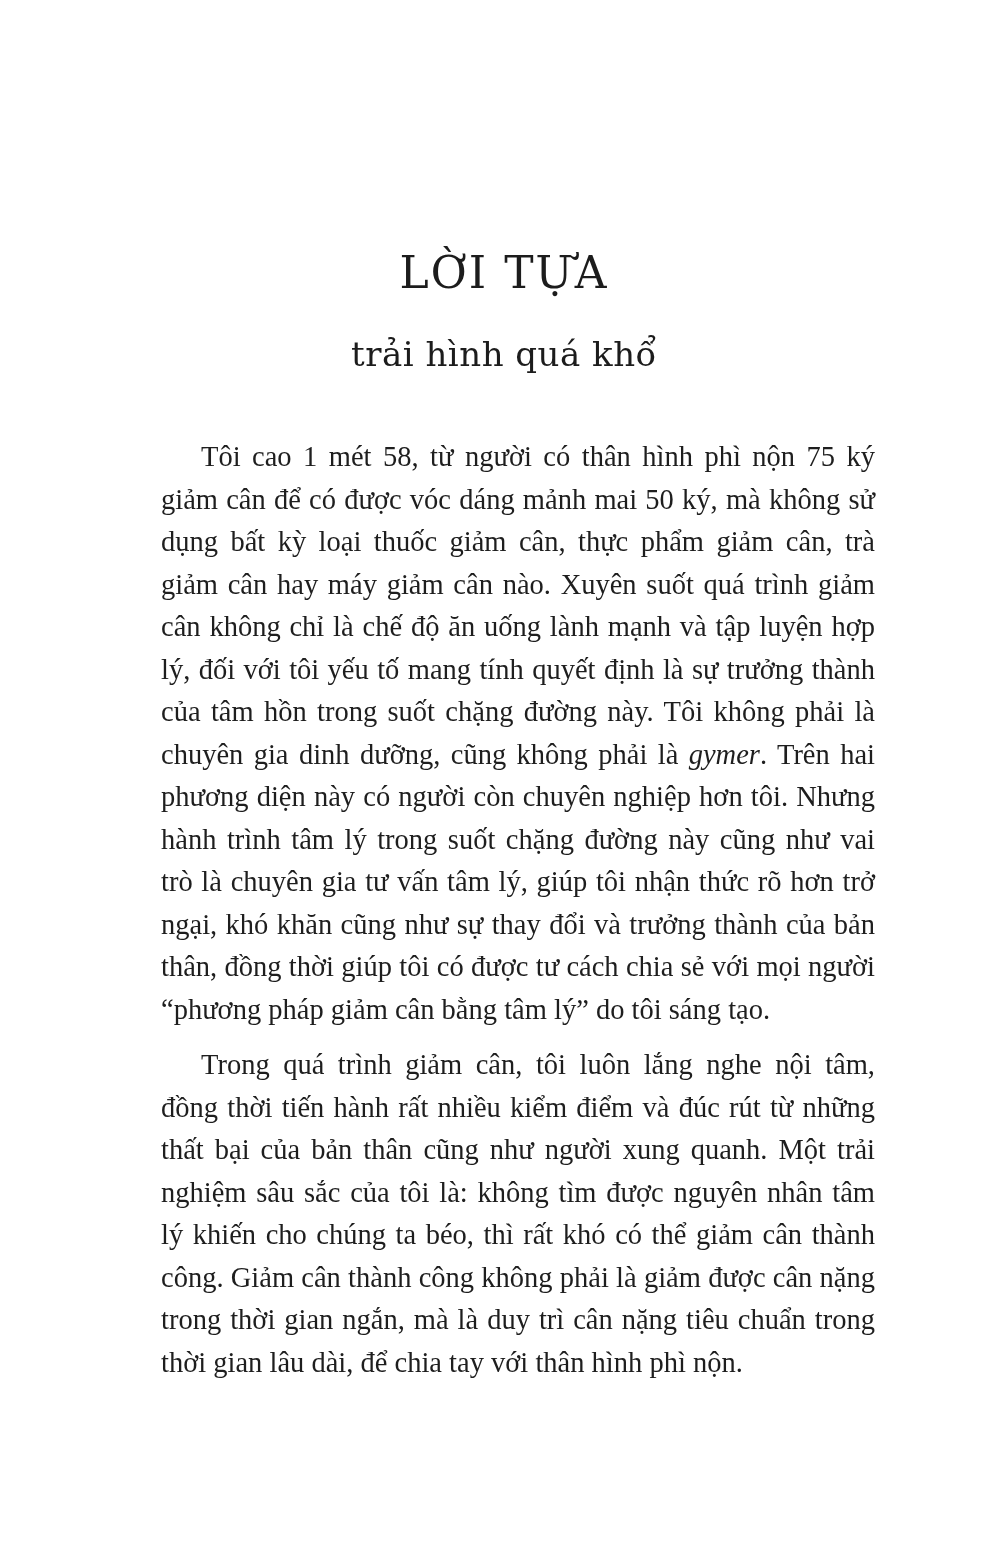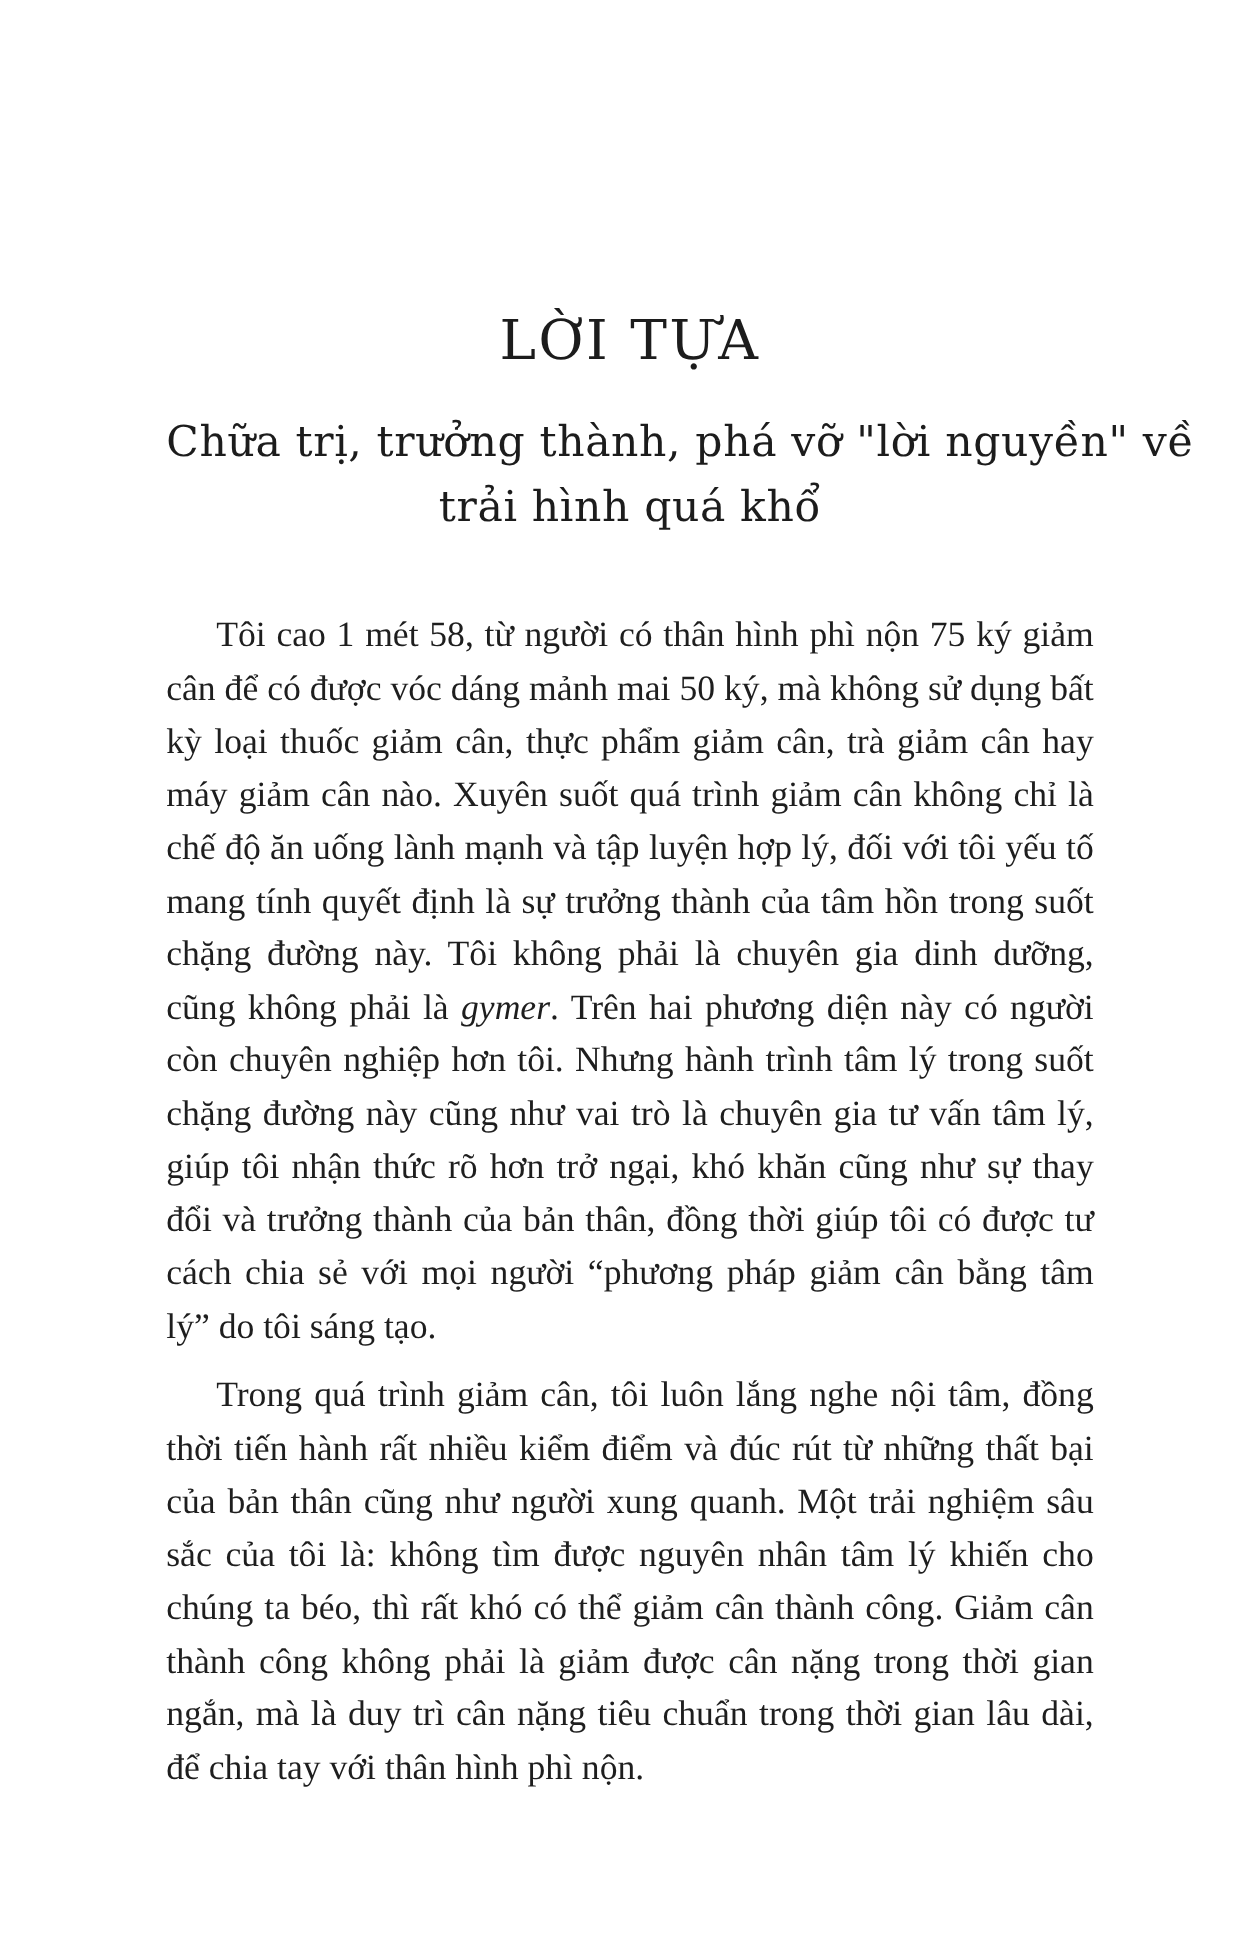--- a/index.html
+++ b/index.html
@@ -54,20 +54,21 @@
 
   
   .body-text {
     margin-top: 56px;
     font-family: "Liberation Serif", "DejaVu Serif", serif;
     font-size: 28.5px;
     line-height: 42.5px;
     color: #1e1e1e;
     text-align: justify;
     hyphens: none;
+    margin-left: 28px;
   }
   .body-text p {
     text-indent: 40px;
     margin: 0;
   }
   .body-text p + p {
     margin-top: 13px;
   }
   .body-text em {
     font-style: italic;
@@ -75,21 +76,20 @@
 </style>
 </head>
 <body>
 
 <div class="page">
   <div class="content">
 
     <h1 class="title">LỜI TỰA</h1>
 
     <h2 class="subtitle">
-      <span class="subtitle-line">Chữa trị, trưởng thành, phá vỡ "lời nguyền" về</span>
       <span class="subtitle-line">trải hình quá khổ</span>
     </h2>
 
     <div class="body-text">
       <p><span>Tôi cao 1 mét 58, từ người có thân hình phì nộn 75 ký giảm cân để có được vóc dáng mảnh mai 50 ký, mà không sử dụng bất kỳ loại thuốc giảm cân, thực phẩm giảm cân, trà giảm cân hay máy giảm cân nào. Xuyên suốt quá trình giảm cân không chỉ là chế độ ăn uống lành mạnh và tập luyện hợp lý, đối với tôi yếu tố mang tính quyết định là sự trưởng thành của tâm hồn trong suốt chặng đường này. Tôi không phải là chuyên gia dinh dưỡng, cũng không phải là </span><em>gymer</em><span>. Trên hai phương diện này có người còn chuyên nghiệp hơn tôi. Nhưng hành trình tâm lý trong suốt chặng đường này cũng như vai trò là chuyên gia tư vấn tâm lý, giúp tôi nhận thức rõ hơn trở ngại, khó khăn cũng như sự thay đổi và trưởng thành của bản thân, đồng thời giúp tôi có được tư cách chia sẻ với mọi người “phương pháp giảm cân bằng tâm lý” do tôi sáng tạo.</span></p>
       <p><span>Trong quá trình giảm cân, tôi luôn lắng nghe nội tâm, đồng thời tiến hành rất nhiều kiểm điểm và đúc rút từ những thất bại của bản thân cũng như người xung quanh. Một trải nghiệm sâu sắc của tôi là: không tìm được nguyên nhân tâm lý khiến cho chúng ta béo, thì rất khó có thể giảm cân thành công. Giảm cân thành công không phải là giảm được cân nặng trong thời gian ngắn, mà là duy trì cân nặng tiêu chuẩn trong thời gian lâu dài, để chia tay với thân hình phì nộn.</span></p>
     </div>
 
   </div>
 </div>

